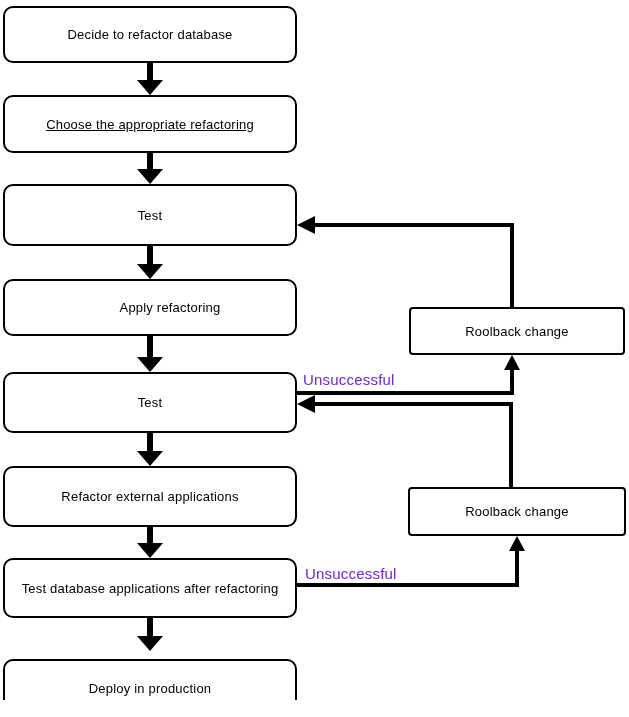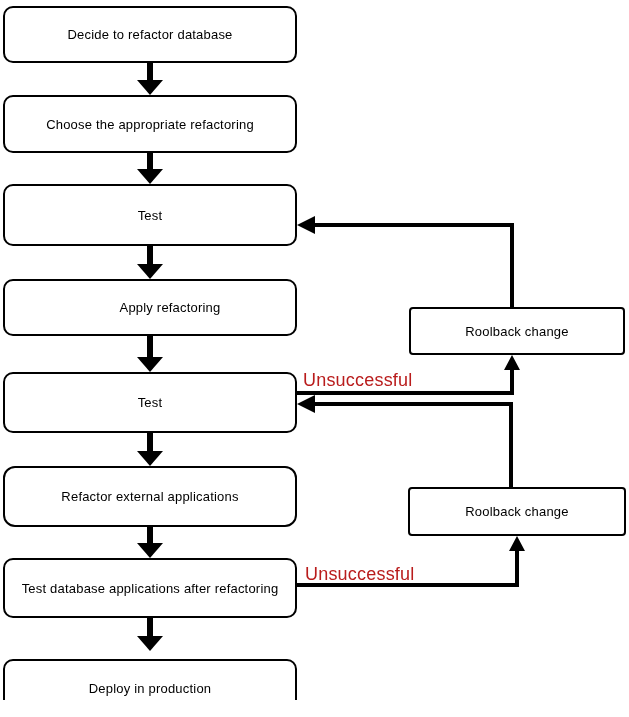--- a/index.html
+++ b/index.html
@@ -40,22 +40,22 @@
   }
   .node-label {
     font-size: 13px;
     color: #000000;
     letter-spacing: 0.2px;
     white-space: nowrap;
     padding: 0 2px;
   }
   .edge-label {
     position: absolute;
-    font-size: 18px;
-    color: #b91c1c;
+    font-size: 15px;
+    color: #6d28d9;
     letter-spacing: 0.2px;
     white-space: nowrap;
     line-height: 16px;
   }
 </style>
 </head>
 <body>
 
 <div class="stage">
 
@@ -108,37 +108,37 @@
     <g>
       <polyline points="297,585 517,585 517,549" fill="none" stroke="#000" stroke-width="4"></polyline>
       <polygon points="517,536 509,551 525,551" fill="#000"></polygon>
     </g>
   </svg>
 
   <div class="node process" style="left:3px; top:6px; width:294px; height:57px;">
     <span class="node-label">Decide to refactor database</span>
   </div>
 
-  <div class="node process" style="left:3px; top:95px; width:294px; height:58px;">
+  <div class="node process" style="left:3px; top:95px; width:294px; height:58px;text-decoration:underline;">
     <span class="node-label">Choose the appropriate refactoring</span>
   </div>
 
   <div class="node process" style="left:3px; top:184px; width:294px; height:62px;">
     <span class="node-label">Test</span>
   </div>
 
   <div class="node process" style="left:3px; top:279px; width:294px; height:57px;padding-left:40px;">
     <span class="node-label">Apply refactoring</span>
   </div>
 
   <div class="node process" style="left:3px; top:372px; width:294px; height:61px;">
     <span class="node-label">Test</span>
   </div>
 
-  <div class="node process" style="left:3px; top:466px; width:294px; height:61px;border-radius:12px;">
+  <div class="node process" style="left:3px; top:466px; width:294px; height:61px;">
     <span class="node-label">Refactor external applications</span>
   </div>
 
   <div class="node process" style="left:3px; top:558px; width:294px; height:60px;">
     <span class="node-label">Test database applications after refactoring</span>
   </div>
 
   <div class="node process" style="left:3px; top:659px; width:294px; height:59px;border-radius:10px;">
     <span class="node-label">Deploy in production</span>
   </div>

